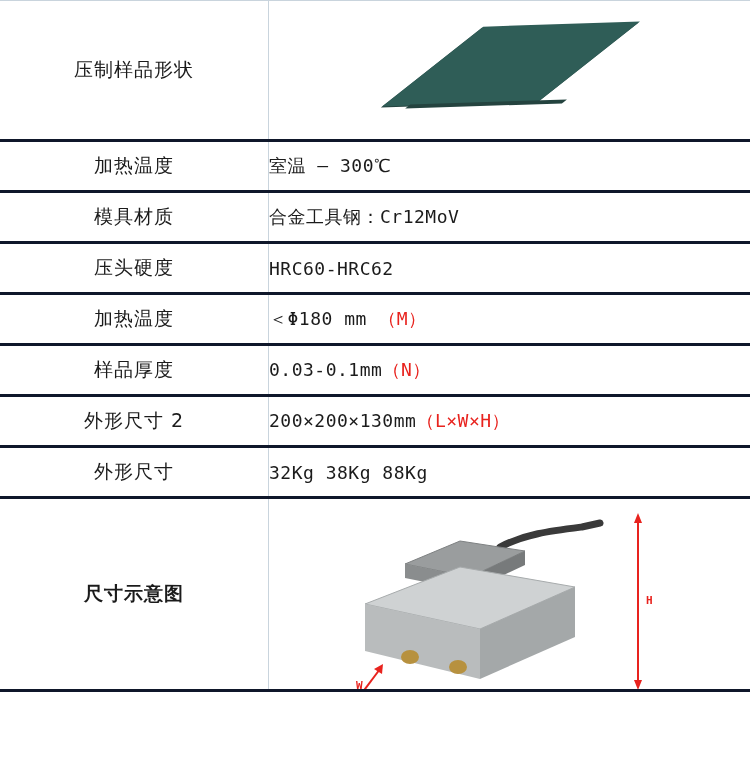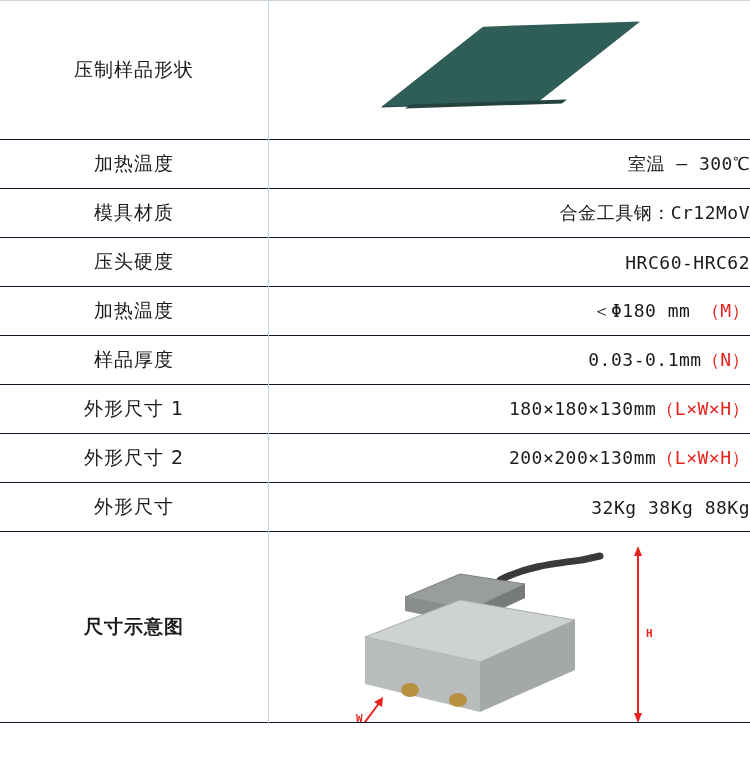--- a/index.html
+++ b/index.html
@@ -13,40 +13,40 @@
     font-family: "Liberation Sans", sans-serif;
     color: #222;
     overflow: hidden;
   }
   .spec-table {
     width: 750px;
     border-collapse: collapse;
     table-layout: fixed;
   }
   .spec-table tr {
-    border-bottom: 1px solid #0f172a;
+    border-bottom: 3px solid #0f172a;
   }
   .spec-table tr:first-child {
     border-top: 1px solid #c9d4dd;
   }
   .spec-table td {
     padding: 0;
     vertical-align: middle;
   }
   td.label-cell {
     width: 268px;
     text-align: center;
     font-size: 19px;
     letter-spacing: 1px;
     color: #1b1b1b;
     font-family: "DejaVu Sans", sans-serif;
     border-right: 1px solid #c9d4dd;
   }
   td.value-cell {
-    text-align: right;
+    text-align: left;
     font-size: 18px;
     color: #1b1b1b;
     font-family: "DejaVu Sans Mono", monospace;
     letter-spacing: 0.5px;
   }
   .row-shape td { height: 138px; }
   .row-normal td { height: 48px; }
   .row-diagram td { height: 190px; font-weight: bold; }
 
   .accent {
@@ -143,26 +143,20 @@
       </td>
     </tr>
 
     <tr class="row-normal">
       <td class="label-cell">样品厚度</td>
       <td class="value-cell">
         <span>0.03-0.1mm</span><span class="accent">（N）</span>
       </td>
     </tr>
 
-    <tr class="row-normal">
-      <td class="label-cell">外形尺寸 1</td>
-      <td class="value-cell">
-        <span>180×180×130mm</span><span class="accent">（L×W×H）</span>
-      </td>
-    </tr>
 
     <tr class="row-normal">
       <td class="label-cell">外形尺寸 2</td>
       <td class="value-cell">
         <span>200×200×130mm</span><span class="accent">（L×W×H）</span>
       </td>
     </tr>
 
 
     <tr class="row-normal">

